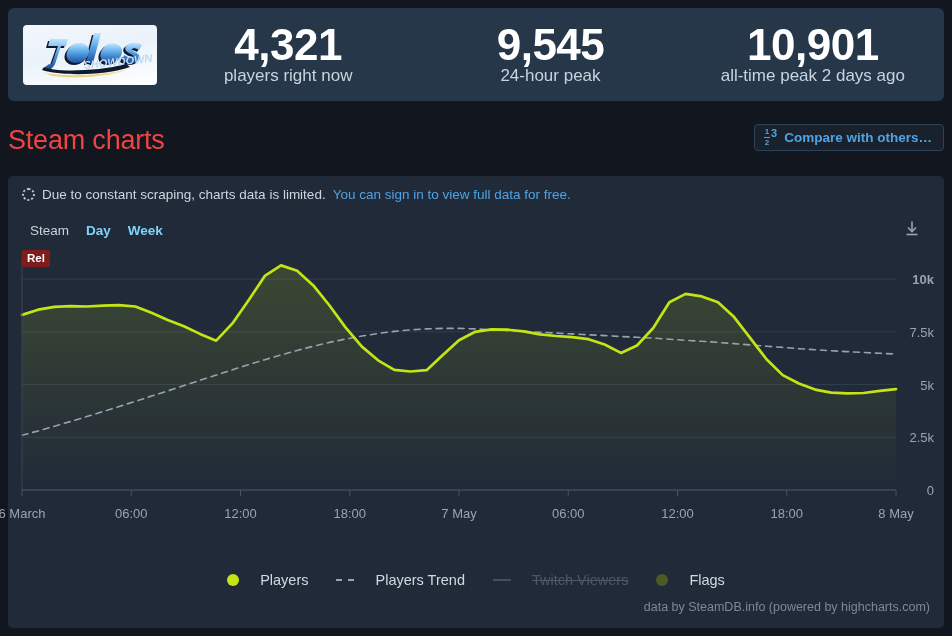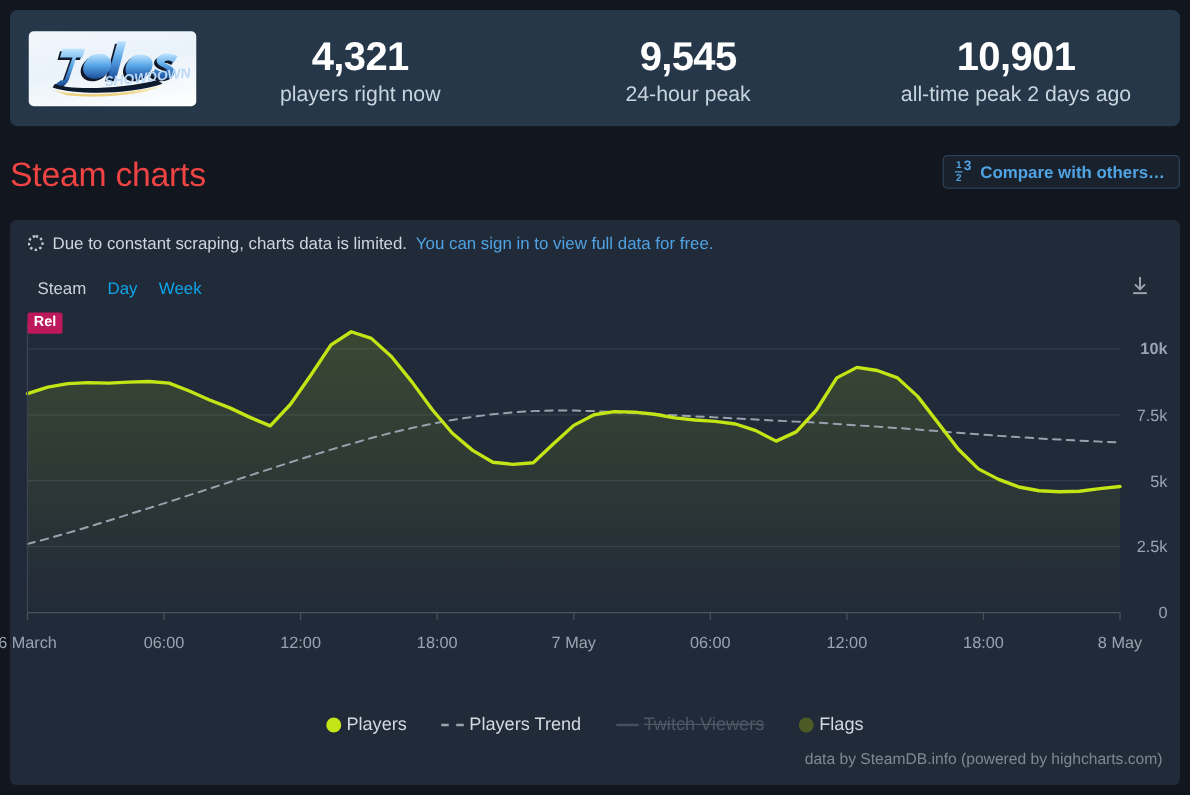--- a/index.html
+++ b/index.html
@@ -38,21 +38,21 @@
     position: absolute; inset: 0;
     display: flex; align-items: center; justify-content: center;
   }
 
   .stat {
     flex: 1 1 0;
     text-align: center;
     padding-top: 2px;
   }
   .stat-num {
-    font-size: 32px;
+    font-size: 44px;
     font-weight: bold;
     color: #ffffff;
     letter-spacing: -0.5px;
     line-height: 38px;
   }
   .stat-label {
     font-size: 17px;
     color: #c8d4de;
     line-height: 20px;
     margin-top: 2px;
@@ -136,41 +136,41 @@
   .zoom-row {
     position: relative;
     height: 36px;
     display: flex;
     align-items: center;
     padding-left: 22px;
     gap: 17px;
     font-size: 13.5px;
   }
   .zoom-label { color: #c9d1da; }
-  .zoom-opt { color: #0ea5e9; cursor: pointer; font-weight: normal; }
+  .zoom-opt { color: #7dd3fc; cursor: pointer; font-weight: bold; }
   .dl-icon {
     position: absolute;
     right: 22px; top: 50%;
     transform: translateY(-50%);
     cursor: pointer;
     opacity: .75;
   }
 
   
   .plot-wrap {
     position: relative;
     width: 936px;
     height: 300px;
   }
   .plot-svg { position: absolute; left: 0; top: 0; }
 
   .rel-badge {
     position: absolute;
     left: 14px; top: 2px;
-    background: #be185d;
+    background: #7f1d1d;
     color: #ffffff;
     font-size: 11.5px;
     font-weight: bold;
     padding: 2px 5px 3px 5px;
     border-radius: 2px;
     line-height: 12px;
     cursor: pointer;
   }
 
   .ylab {
@@ -197,21 +197,21 @@
     width: 936px;
     display: flex;
     align-items: center;
     justify-content: center;
     gap: 28px;
     font-size: 14.5px;
   }
   .leg-item {
     display: flex;
     align-items: center;
-    gap: 4px;
+    gap: 21px;
     color: #d2d9e0;
     cursor: pointer;
   }
   .leg-item.off { color: #4d5866; text-decoration: line-through; }
   .dot { width: 12px; height: 12px; border-radius: 50%; flex: 0 0 auto; }
   .dashline { width: 18px; height: 0; border-top: 2px dashed #9aa4b0; }
   .dashline.off { border-top: 2px solid #454f5d; }
 
   .credit {
     position: absolute;

